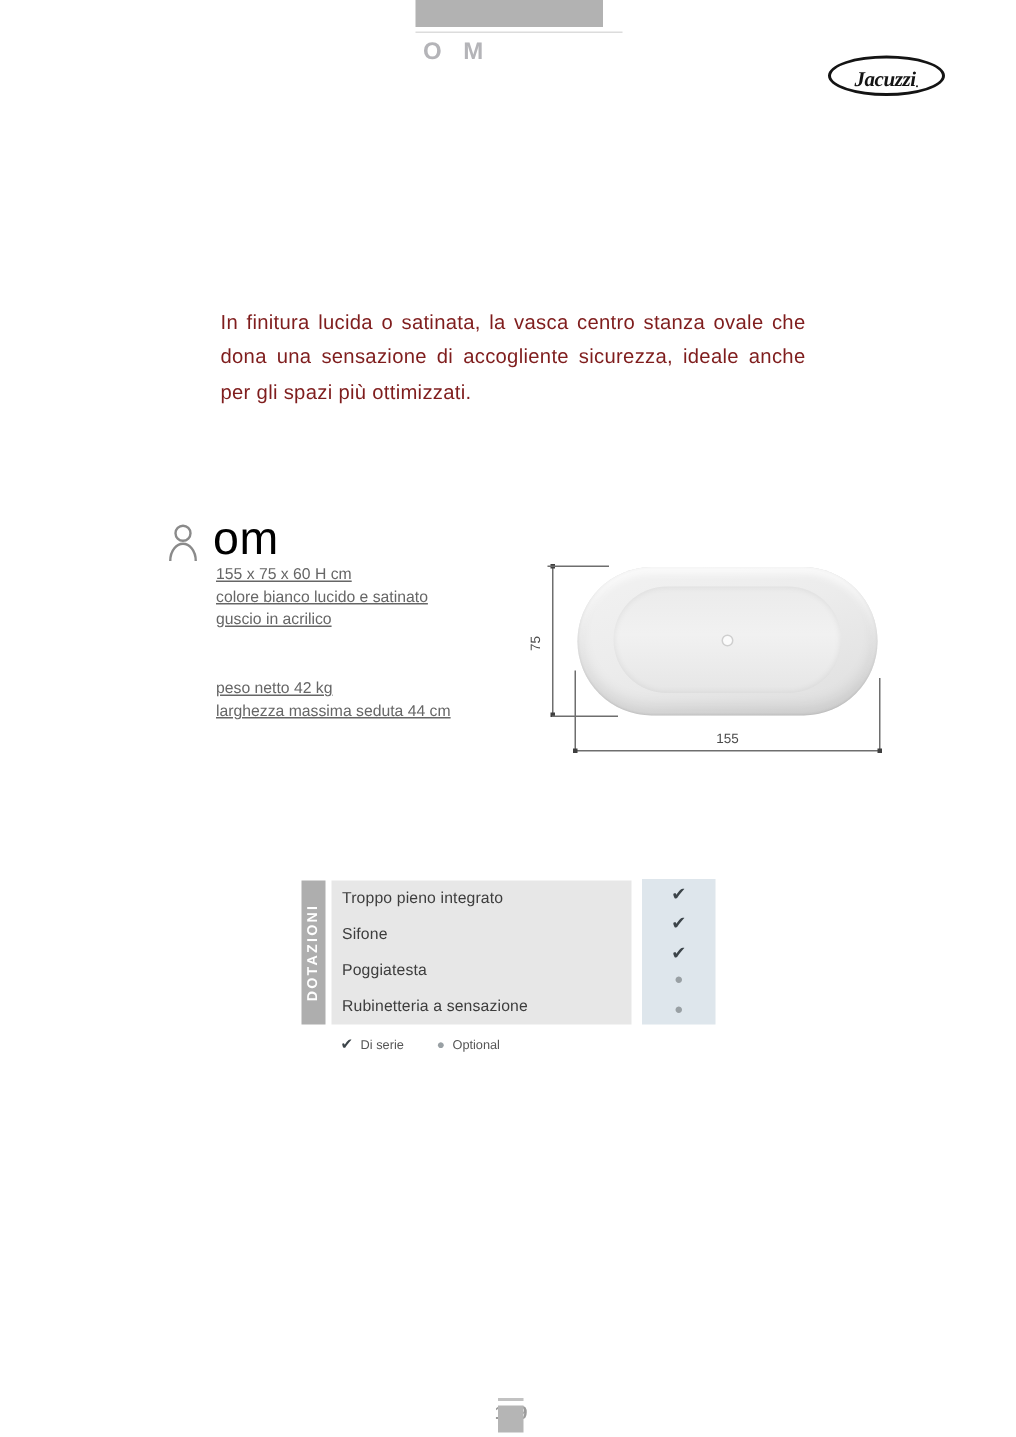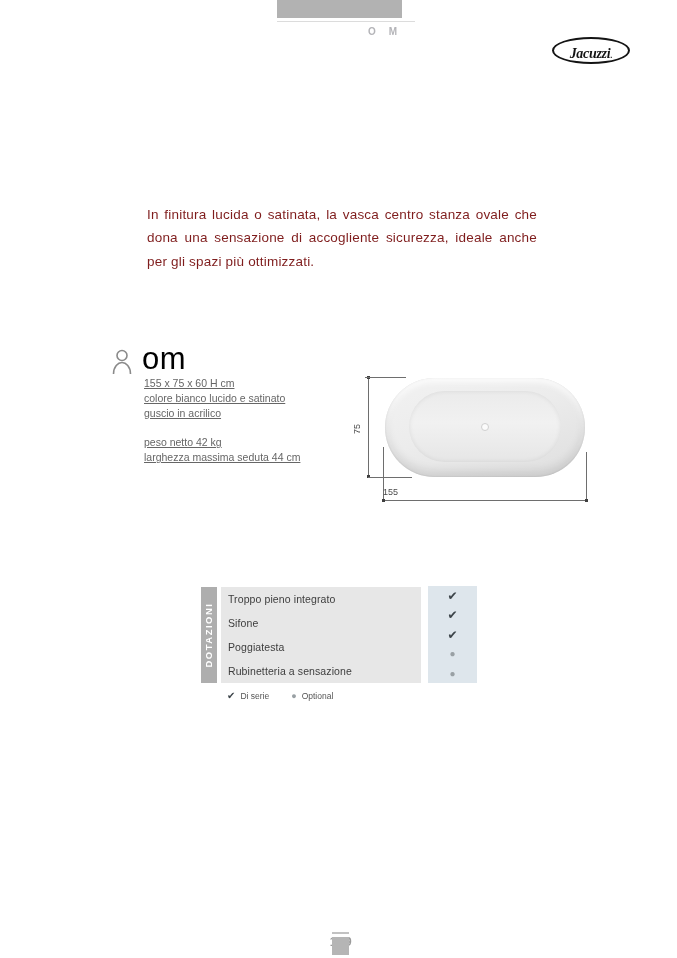--- a/index.html
+++ b/index.html
@@ -3,47 +3,47 @@
 <meta charset="utf-8">
 <style>
   * { margin:0; padding:0; box-sizing:border-box; }
   html,body { background:#ffffff; }
   body { font-family:"Liberation Sans", sans-serif; }
   .page { position:relative; width:677px; height:958px; background:#fff; overflow:hidden; }
 
   
   .top-bar { position:absolute; left:277px; top:0; width:125px; height:18px; background:#b2b2b2; }
   .top-hairline { position:absolute; left:277px; top:21px; width:138px; height:1px; background:#dcdcdc; }
-  .collection-label { position:absolute; left:277px; top:26px; width:125px; text-align:right;
-    font-size:10px; font-weight:bold; letter-spacing:5px; padding-left:5px; color:#b4b4b8; }
+  .collection-label { position:absolute; left:277px; top:26px; width:125px; text-align:left;
+    font-size:16px; font-weight:bold; letter-spacing:5px; padding-left:5px; color:#b4b4b8; }
   .logo { position:absolute; left:552px; top:37px; width:78px; height:27px;
     border:2.5px solid #141414; border-radius:50%; display:flex; align-items:flex-end; justify-content:center; }
   .logo-text { font-family:"Liberation Serif", serif; font-style:italic; font-weight:bold;
     font-size:14px; color:#141414; letter-spacing:-0.3px; }
   .logo-mark { font-family:"Liberation Serif", serif; font-weight:bold; font-size:8px; color:#141414;
     align-self:flex-end; margin-bottom:2px; }
 
   
   .intro { position:absolute; left:147px; top:203px; width:390px; font-size:13.5px; line-height:23.3px;
     color:#7f1d1d; text-align:justify; letter-spacing:0.2px; }
 
   
   .person-icon { position:absolute; left:112px; top:349px; width:20px; height:26px; }
   .product-name { position:absolute; left:142px; top:341px; font-size:31px; font-weight:300;
     color:#000000; letter-spacing:0.5px; }
   .specs { position:absolute; left:144px; top:376px; font-size:10.5px; line-height:15px; color:#666;text-decoration:underline; }
-  .specs .group2 { margin-top:14px; }
+  .specs .group2 { margin-top:31px; }
 
   
   .dim-line { position:absolute; background:#6e6e6e; }
   .dim-dot { position:absolute; width:3px; height:3px; background:#3f3f3f; }
   .dim-label { position:absolute; font-size:9px; color:#4a4a4a; }
   .depth-label { left:350px; top:422px; width:18px; height:14px; text-align:center;
     transform:rotate(-90deg); }
-  .width-label { left:383px; top:487px; width:204px; }
+  .width-label { left:383px; top:487px; width:204px; text-align:center; }
   .tub { position:absolute; left:385px; top:378px; width:200px; height:99px; border-radius:49.5px;
     background:linear-gradient(160deg,#f2f2f2 0%, #ececec 45%, #dedede 100%);
     box-shadow: inset 0 -6px 10px rgba(0,0,0,.10), inset 0 4px 6px rgba(255,255,255,.85), inset 0 0 2px rgba(0,0,0,.20); }
   .tub-basin { position:absolute; left:24px; top:13px; width:152px; height:71px; border-radius:36px;
     background:linear-gradient(180deg,#ebebeb, #f1f1f1 45%, #e6e6e6);
     box-shadow: inset 0 0 5px rgba(0,0,0,.08); }
   .tub-drain { position:absolute; left:96px; top:45px; width:8px; height:8px; border-radius:50%;
     background:#fbfbfb; border:1px solid #cfcfcf; }
 
   

